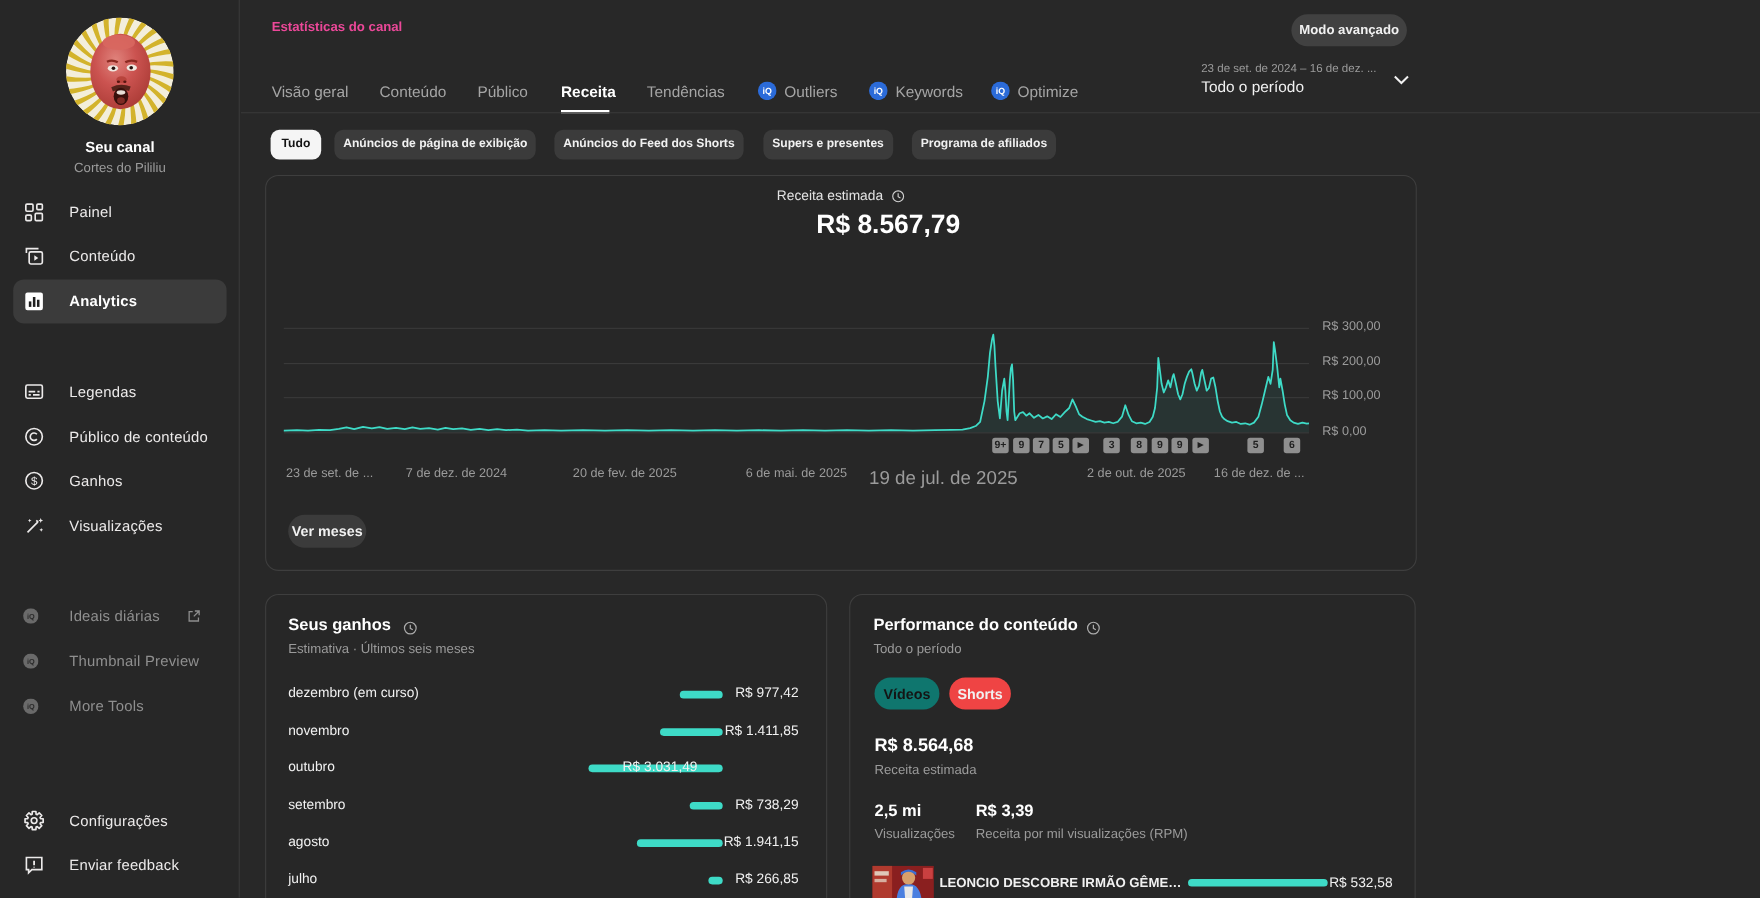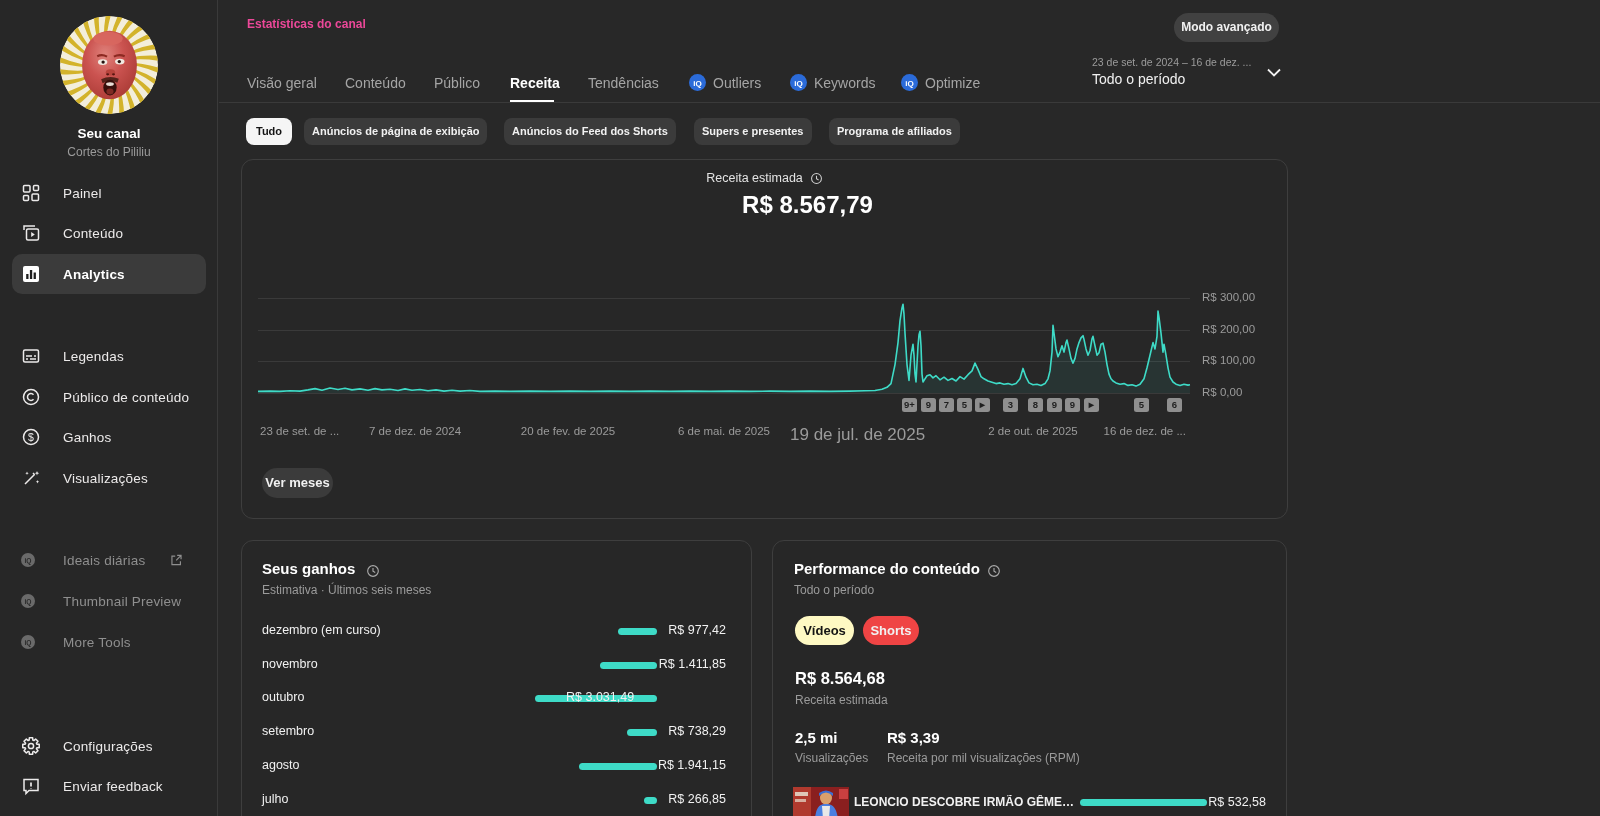--- a/index.html
+++ b/index.html
@@ -286,21 +286,21 @@
 <div style="position:absolute;left:644px;top:797px;width:13px;height:7px;border-radius:4px;background:#3edbc7"></div>
 <div style="position:absolute;left:566px;top:792px;width:160px;text-align:right;font-size:12.5px;color:#f1f1f1">R$ 266,85</div>
 
 <div class="card" style="left:772px;top:540px;width:515px;height:380px"></div>
 <div class="abs" style="left:794px;top:560px;font-size:15px;font-weight:bold;color:#fff">Performance do conteúdo</div>
 <span class="abs" style="left:987px;top:564px;line-height:0"><svg width="14" height="14" viewBox="0 0 20 20" fill="none" stroke="#aaaaaa" stroke-width="1.6">
       <circle cx="10" cy="10" r="7.6"></circle>
       <path d="M10,5.8 L10,10.4 L13.2,12.2"></path>
     </svg></span>
 <div class="abs" style="left:794px;top:583px;font-size:12px;color:#9b9b9b">Todo o período</div>
-<div class="abs" style="left:795px;top:616px;width:59px;height:29px;border-radius:15px;background:#fef9c3;color:#141414;font-size:13px;font-weight:bold;text-align:center;line-height:29px">Vídeos</div>
+<div class="abs" style="left:795px;top:616px;width:59px;height:29px;border-radius:15px;background:#0f766e;color:#141414;font-size:13px;font-weight:bold;text-align:center;line-height:29px">Vídeos</div>
 <div class="abs" style="left:863px;top:616px;width:56px;height:29px;border-radius:15px;background:#ef4444;color:#f1f1f1;font-size:13px;font-weight:bold;text-align:center;line-height:29px">Shorts</div>
 <div class="abs" style="left:795px;top:669px;font-size:16.5px;font-weight:bold;color:#fff">R$ 8.564,68</div>
 <div class="abs" style="left:795px;top:693px;font-size:12px;color:#9b9b9b">Receita estimada</div>
 <div class="abs" style="left:795px;top:729px;font-size:15px;font-weight:bold;color:#fff">2,5 mi</div>
 <div class="abs" style="left:795px;top:751px;font-size:12px;color:#9b9b9b">Visualizações</div>
 <div class="abs" style="left:887px;top:729px;font-size:15px;font-weight:bold;color:#fff">R$ 3,39</div>
 <div class="abs" style="left:887px;top:751px;font-size:12px;color:#9b9b9b">Receita por mil visualizações (RPM)</div>
 <div class="abs" style="left:793px;top:787px;line-height:0"><svg width="56" height="32" viewBox="0 0 56 32">
 <rect width="56" height="32" fill="#8a1f1f"></rect>
 <rect x="0" y="0" width="18" height="32" fill="#b03a2e"></rect>

